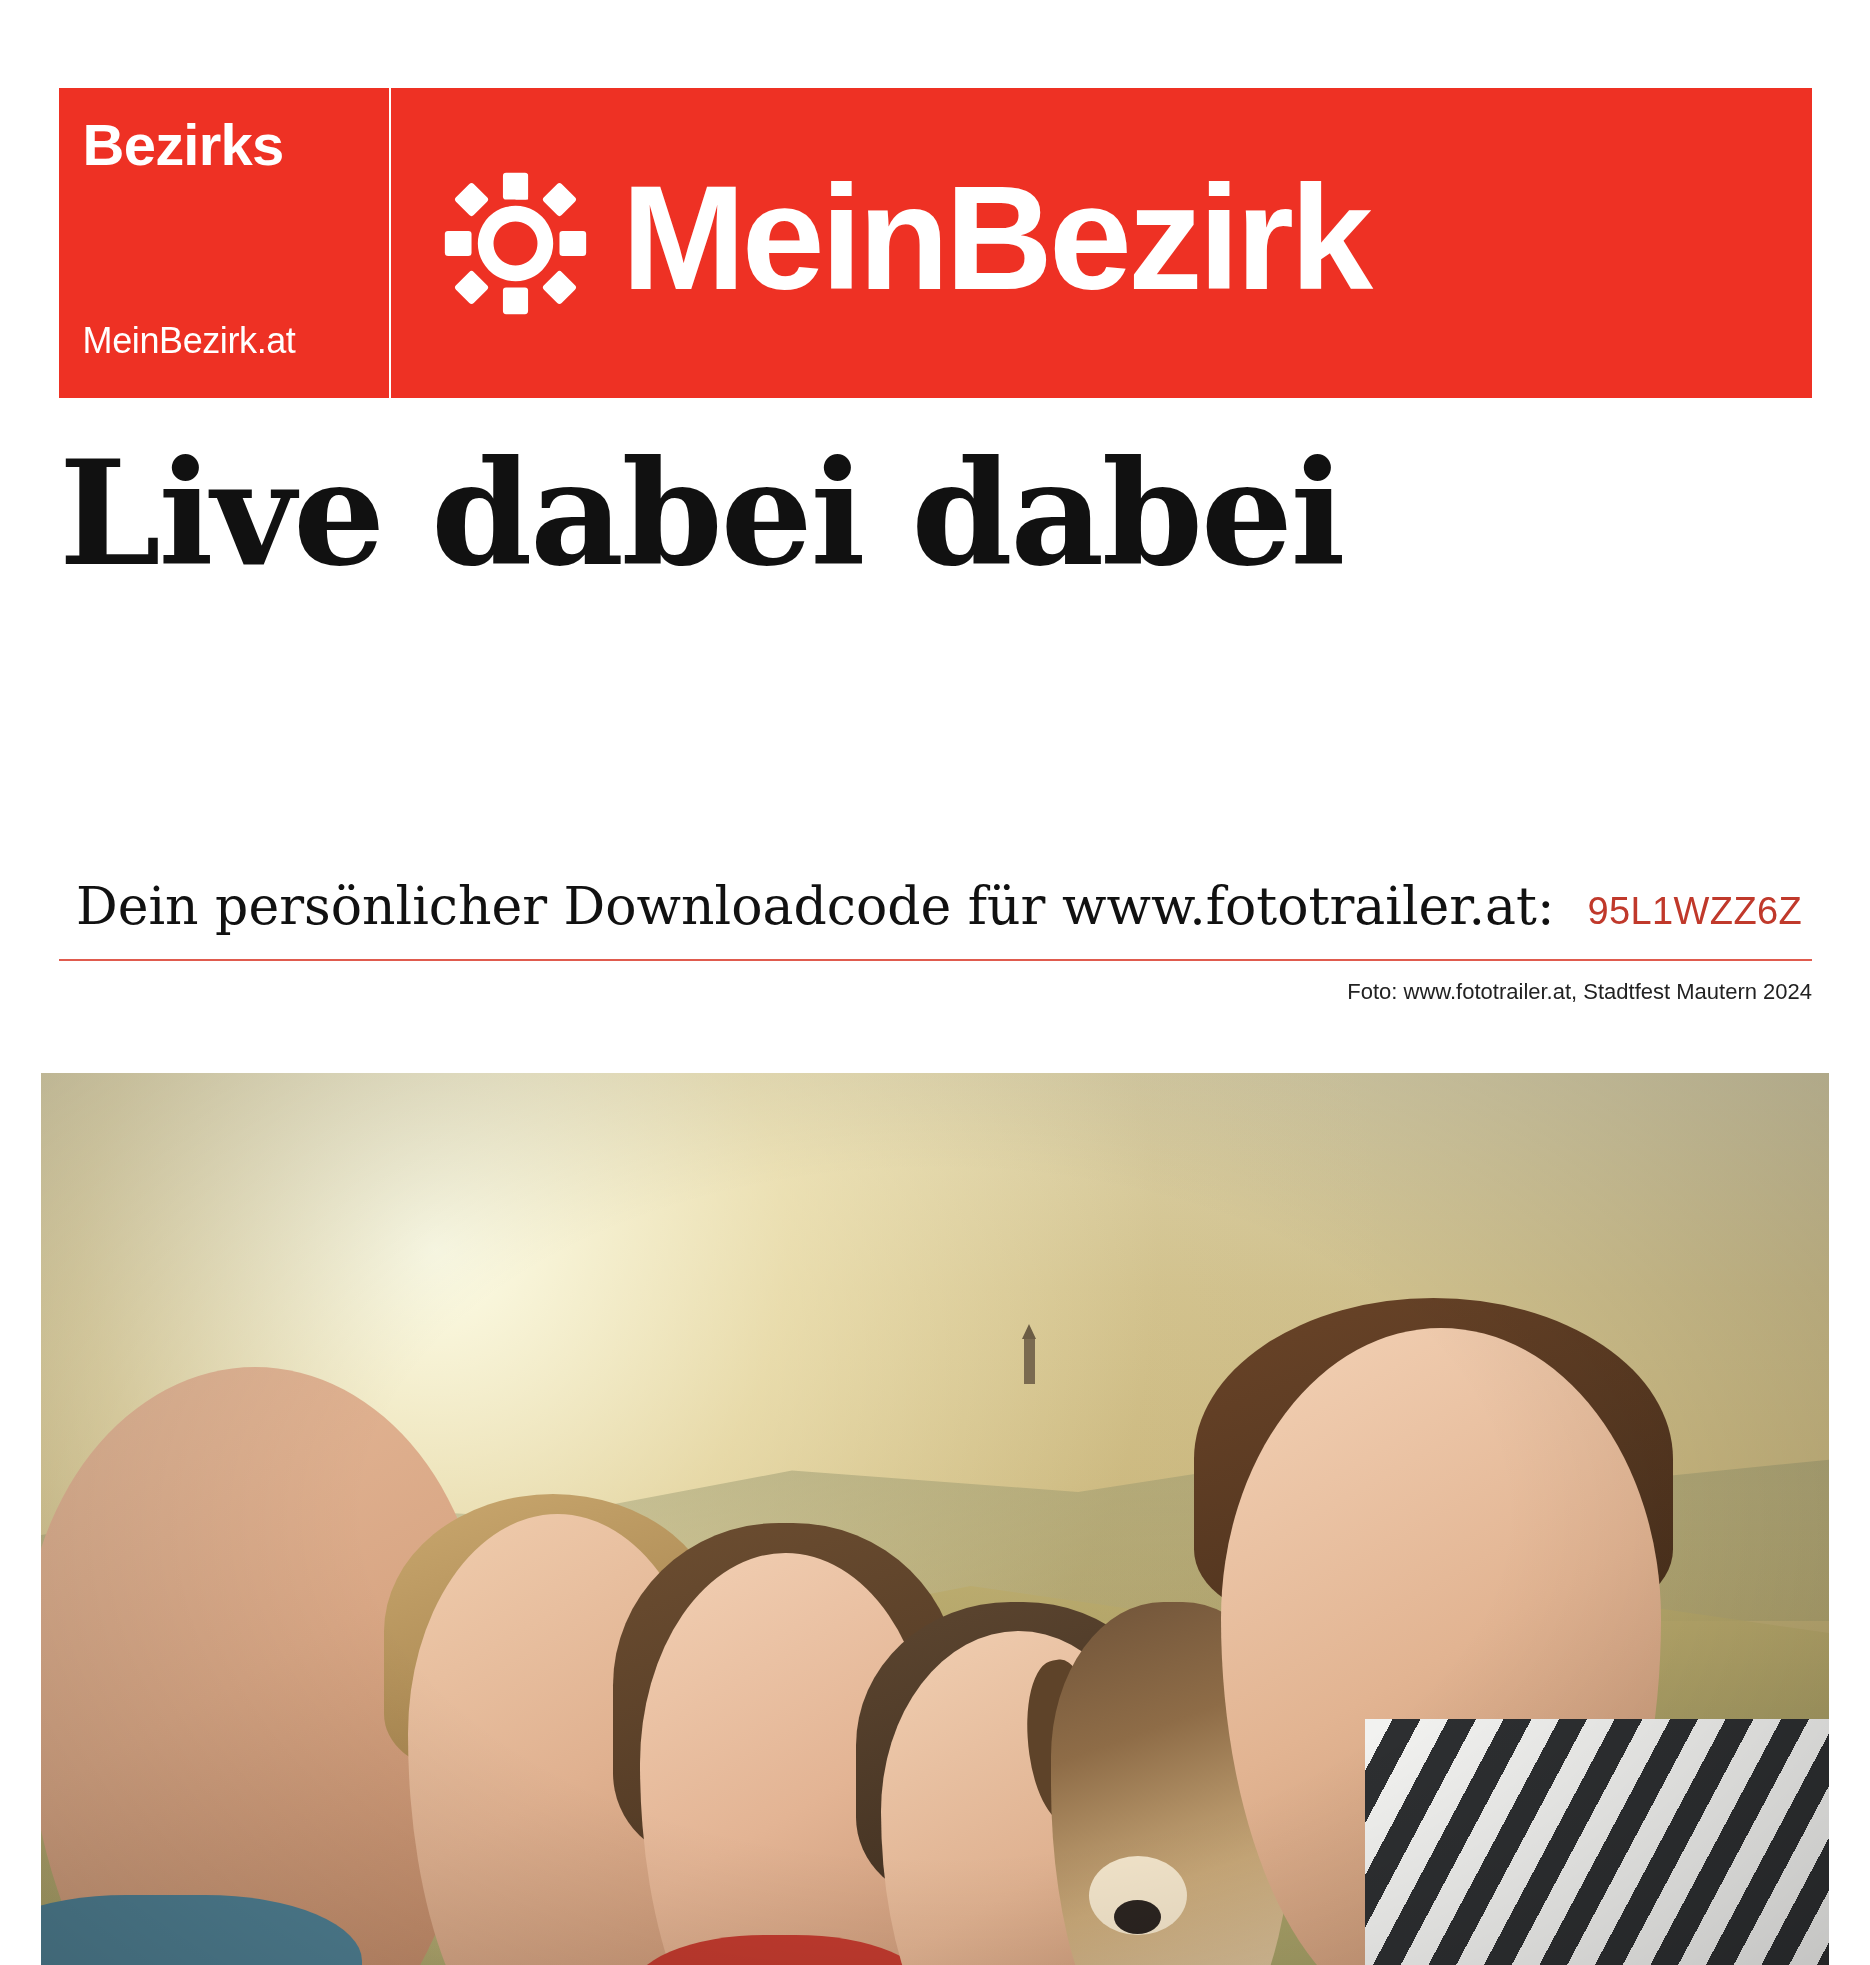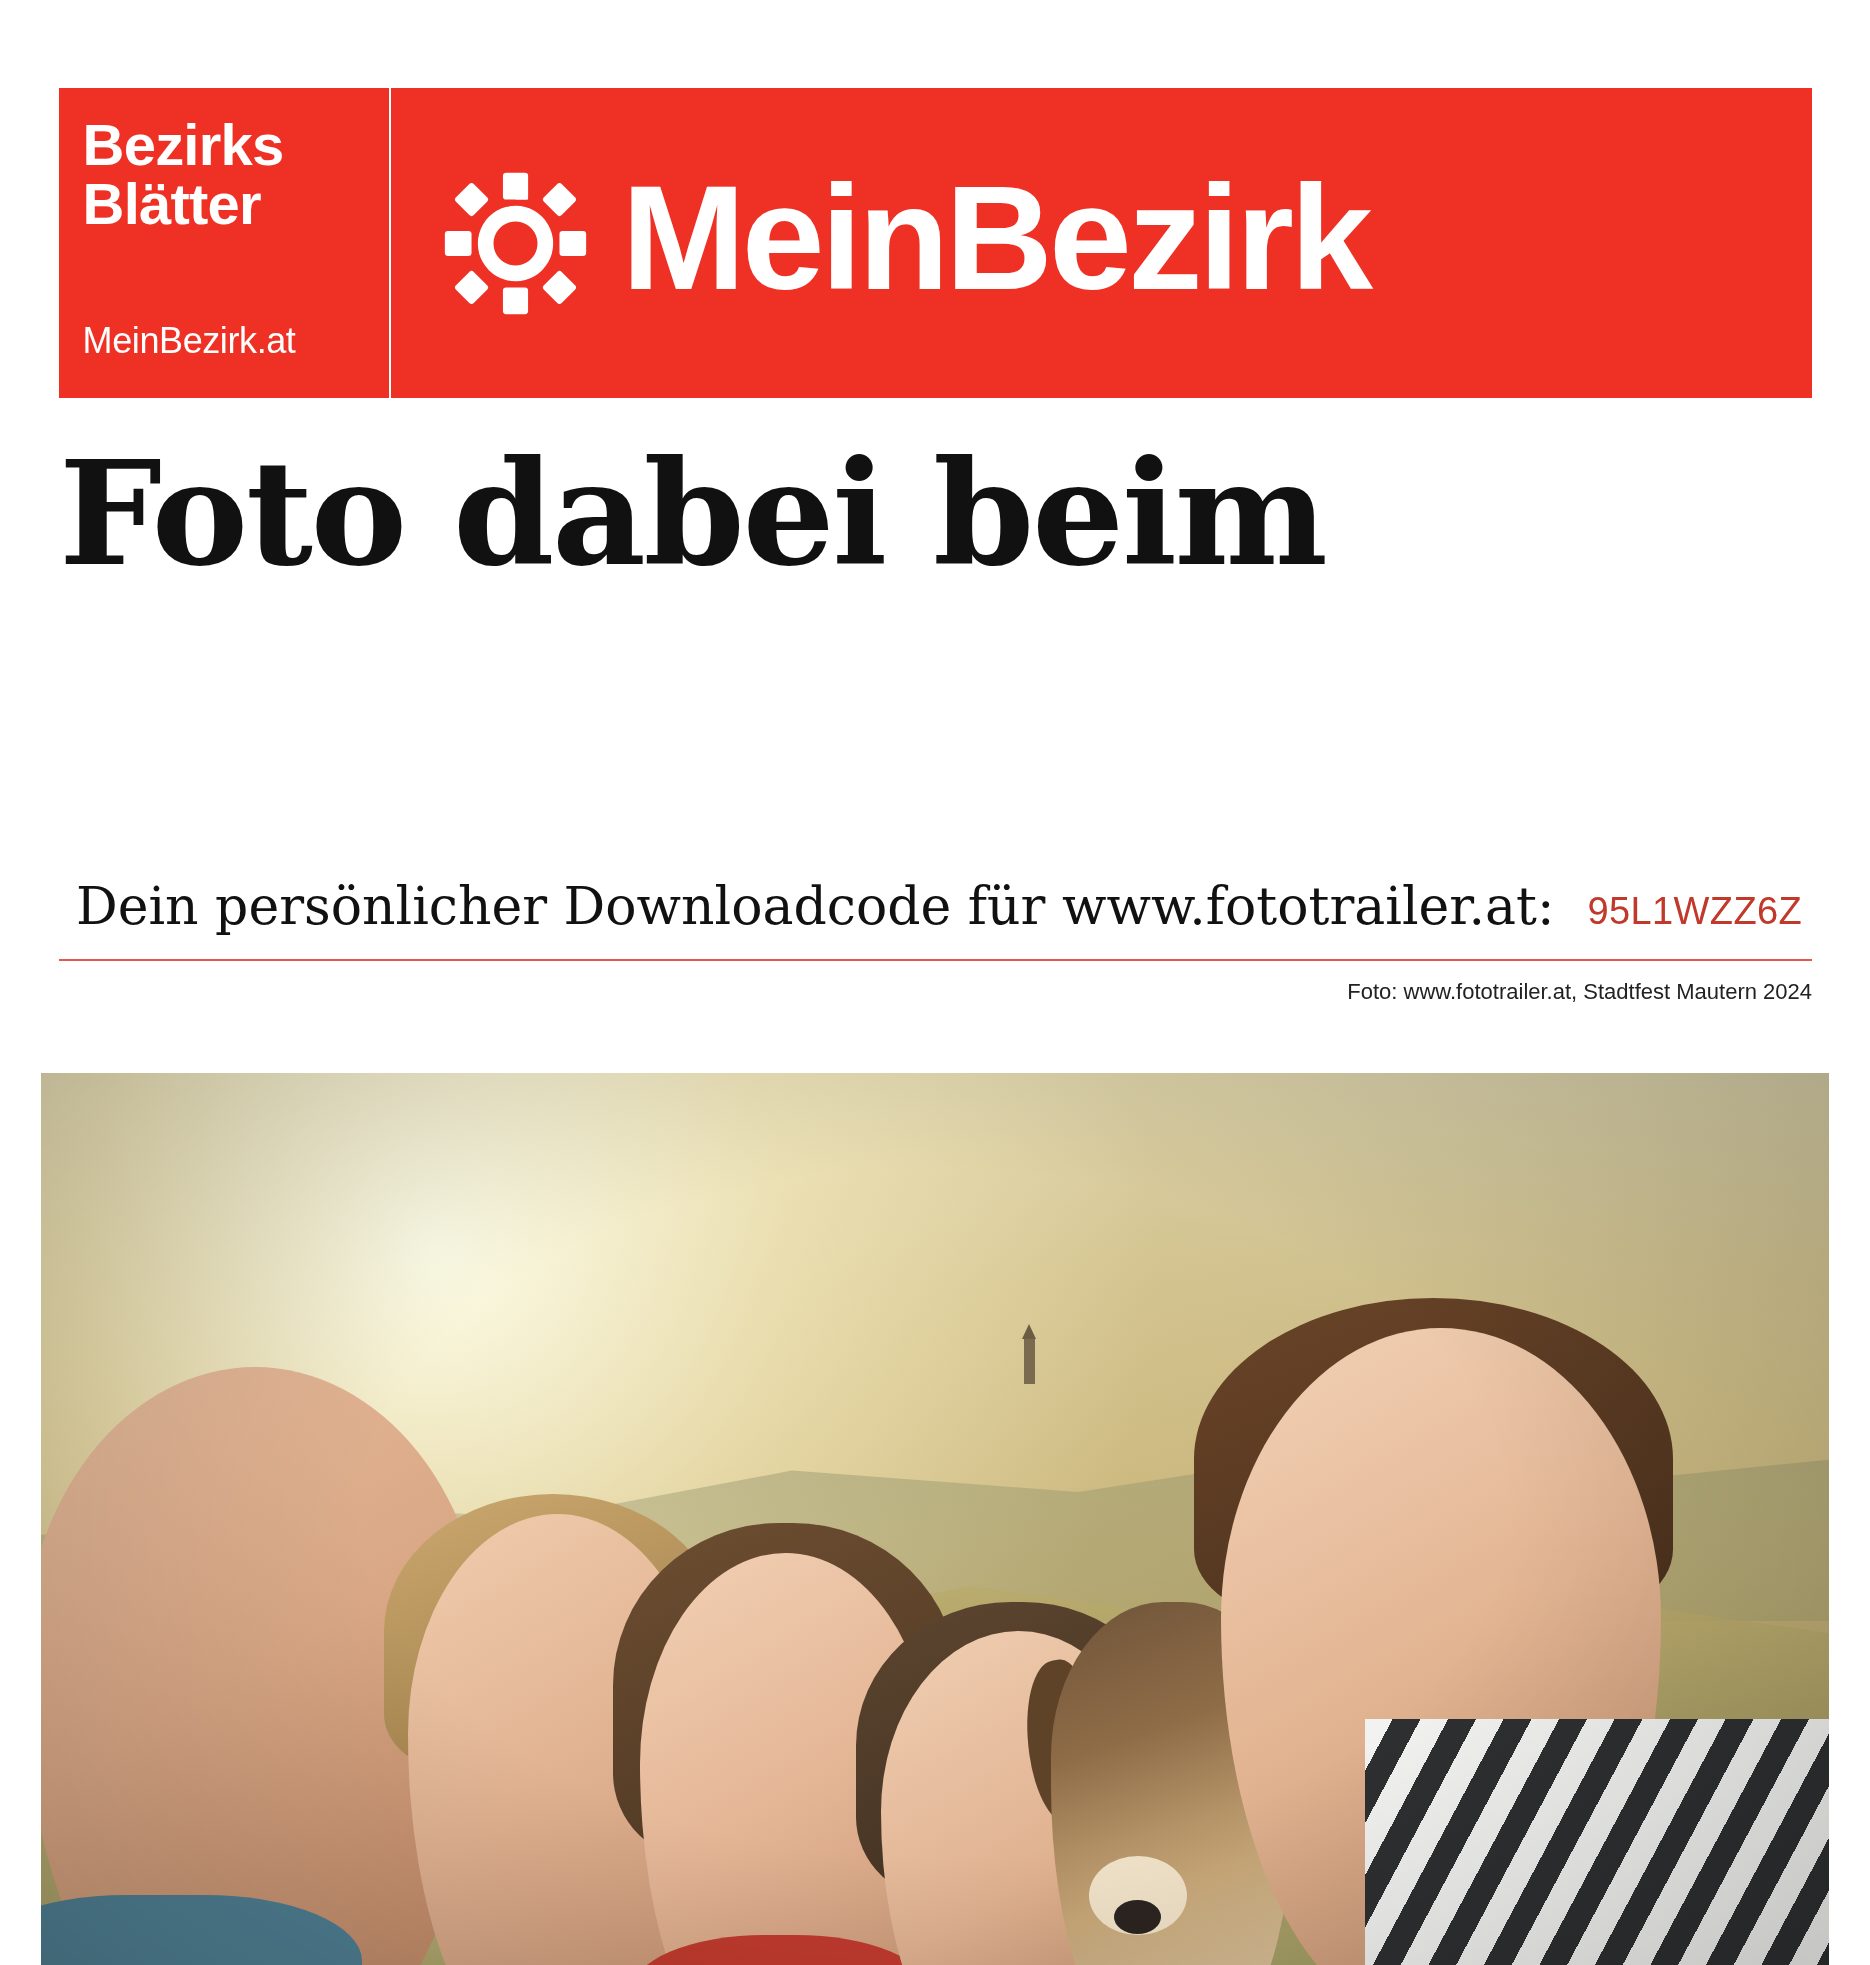--- a/index.html
+++ b/index.html
@@ -277,21 +277,20 @@
   }
 </style>
 </head>
 <body>
 
 <div class="page">
 
   <div class="header">
     <div class="brand-block">
       <div class="brand-line">Bezirks</div>
-      <div class="brand-line">Blätter</div>
       <div class="brand-url">MeinBezirk.at</div>
     </div>
     <div class="masthead">
       <div class="sun-mark">
         <svg viewBox="0 0 100 100" width="157" height="157" aria-hidden="true">
           <g fill="#ffffff">
             <path d="M50 6 l8 0 0 16 -8 0z"></path>
             <rect x="42" y="5" width="16" height="17" rx="2"></rect>
             <rect x="42" y="78" width="16" height="17" rx="2"></rect>
             <rect x="5" y="42" width="17" height="16" rx="2"></rect>
@@ -302,21 +301,21 @@
             <rect x="70" y="70" width="16" height="16" rx="2" transform="rotate(45 78 78)"></rect>
             <path d="M50 26 a24 24 0 1 0 0.01 0 z M50 36 a14 14 0 1 1 -0.01 0 z" fill="#ffffff"></path>
           </g>
         </svg>
       </div>
       <div class="masthead-title">MeinBezirk</div>
     </div>
   </div>
 
   <div class="headline">
-    <span class="l1">Foto dabei beim</span>
+    <span class="l1">Live dabei dabei</span>
   </div>
 
   <div class="subline-row">
     <div class="subline">Dein persönlicher Downloadcode für www.fototrailer.at:</div>
     <div class="code">95L1WZZ6Z</div>
   </div>
   <div class="rule"></div>
   <div class="credit">Foto: www.fototrailer.at, Stadtfest Mautern 2024</div>
 
   <div class="photo">

